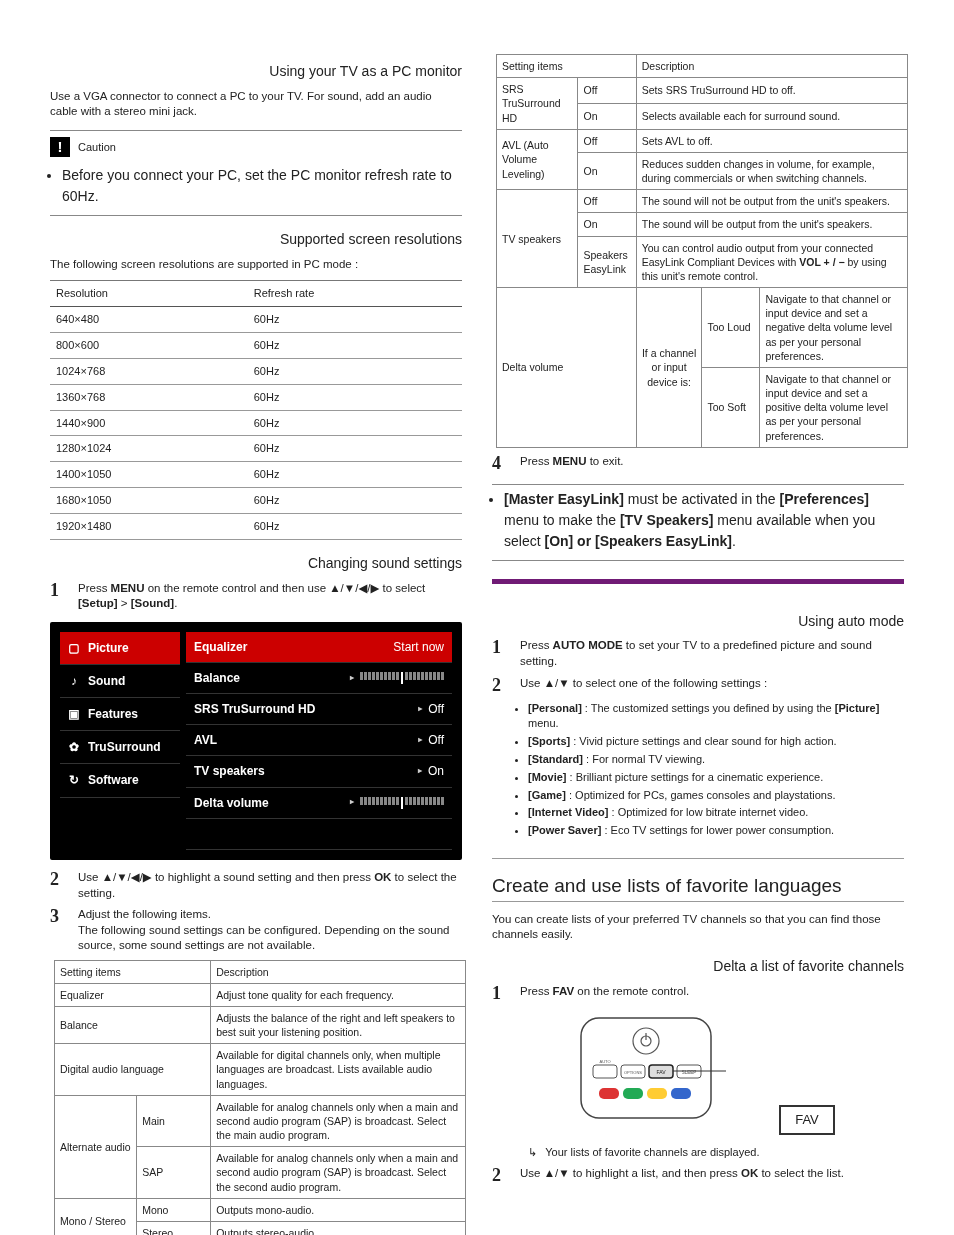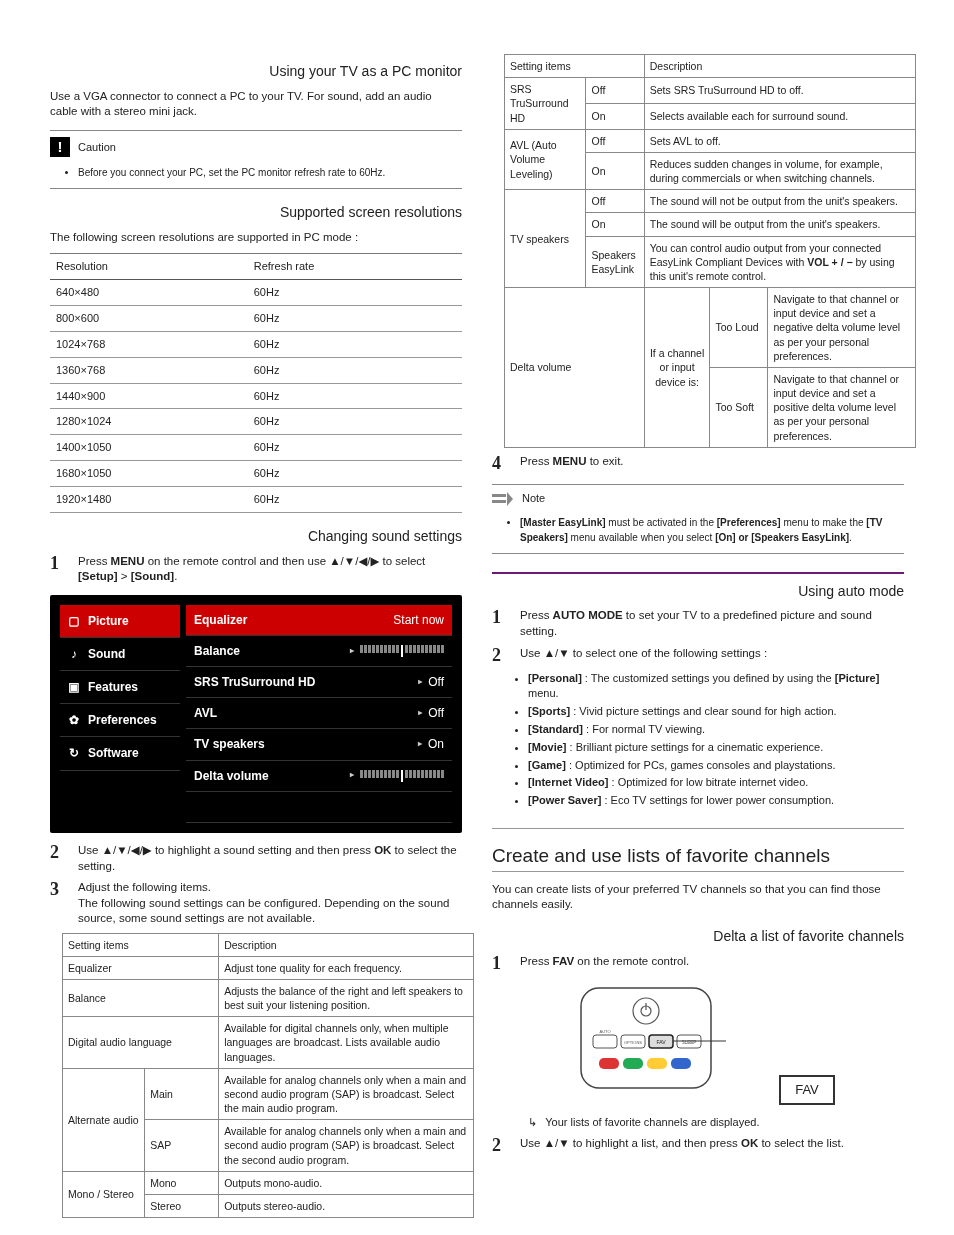--- a/index.html
+++ b/index.html
@@ -17,25 +17,25 @@
   h2.section { font-size: 19px; font-weight: 400; margin: 6px 0 10px; border-bottom: 1px solid #999; padding-bottom: 2px;}
   h3.sub { font-size: 14px; font-weight: 400; margin: 14px 0 8px; text-align: right; }
   p { font-size: 11.5px; margin-bottom: 8px; }
   .caution-box, .note-box { border-top: 1px solid #888; border-bottom: 1px solid #888; margin: 10px 0; }
   .caution-head { display: flex; align-items: center; gap: 8px; padding: 6px 0 4px; }
   .caution-icon { width: 20px; height: 20px; background:#000; color:#fff; display:flex; align-items:center; justify-content:center; font-weight:bold; font-size:15px; }
   .note-icon { width: 22px; height: 16px; }
   .note-icon svg { display:block; }
   .caution-title { font-size: 11px; }
   .caution-body { font-size: 10px; padding: 4px 0 8px 8px; }
-  .caution-body li, .note-body li { list-style: disc; margin-left: 20px; font-size:10px; line-height:1.5;}
+  .caution-body li, .note-body li { list-style: disc; margin-left: 4px; font-size:14px; line-height:1.5;}
   table.simple { width: 100%; border-collapse: collapse; margin: 4px 0 10px; font-size: 11px; }
   table.simple th, table.simple td { text-align: left; padding: 5px 6px; border-bottom: 1px solid #999; font-weight: 400; }
   table.simple thead th { border-bottom: 1px solid #555; border-top:1px solid #777;}
-  table.descr { width: 100%; border-collapse: collapse; font-size: 10.5px; margin: 6px 12px; }
+  table.descr { width: 100%; border-collapse: collapse; font-size: 10.5px; margin: 6px 4px; }
   table.descr th, table.descr td { border: 1px solid #888; padding: 4px 5px; text-align: left; vertical-align: middle; font-weight:400;}
   table.descr th { font-weight: 400; }
   .step { display: flex; gap: 10px; margin: 6px 0; }
   .step-num { font-size: 18px; font-weight: 700; font-family: Georgia, serif; width: 18px; flex-shrink:0; line-height:1.1;}
   .step-body { font-size: 11.5px; flex:1;}
   .menu-shot { background: #000; color: #fff; display: flex; padding: 10px; gap: 6px; margin: 10px 0; border-radius:2px;}
   .menu-left { width: 120px; }
   .menu-right { flex: 1; }
   .menu-item { display:flex; align-items:center; gap:6px; padding: 8px 6px; font-size:12px; font-weight:600; border-bottom:1px solid #333;}
   .menu-item.active { background:#c00; }
@@ -142,21 +142,21 @@
           <div class="menu-item">
             <span class="mi-icon">♪</span>
             <span>Sound</span>
           </div>
           <div class="menu-item">
             <span class="mi-icon">▣</span>
             <span>Features</span>
           </div>
           <div class="menu-item">
             <span class="mi-icon">✿</span>
-            <span>Preferences</span>
+            <span>TruSurround</span>
           </div>
           <div class="menu-item">
             <span class="mi-icon">↻</span>
             <span>Software</span>
           </div>
         </div>
       <div class="menu-right" id="menu-right">
           <div class="menu-row active">
             <span>Equalizer</span>
             <span class="val">Start now</span>
@@ -351,55 +351,45 @@
       </tr>
     </tbody>
       </table>
 
     <div class="step">
       <div class="step-num">4</div>
       <div class="step-body"><span>Press </span><b>MENU</b><span> to exit.</span></div>
     </div>
 
     <div class="caution-box">
-      <div class="caution-head">
-        <span class="note-icon">
-          <svg width="22" height="16" viewBox="0 0 22 16">
-              <rect x="0" y="3" width="14" height="3" fill="#888"></rect>
-              <rect x="0" y="9" width="14" height="3" fill="#888"></rect>
-              <path d="M15 1 L21 8 L15 15 Z" fill="#888"></path>
-            </svg>
-        </span>
-        <span class="caution-title">Note</span>
-      </div>
       <ul class="caution-body">
           <li id="note-li"><b>[Master EasyLink]</b> must be activated in the <b>[Preferences]</b> menu to make the <b>[TV Speakers]</b> menu available when you select <b>[On] or [Speakers EasyLink]</b>.</li>
         </ul>
     </div>
 
-    <h3 class="sub" style="border-top:2px solid #701a75;padding-top:8px;margin-top:18px">Using auto mode</h3>
+    <h3 class="sub" style="border-top:5px solid #701a75;padding-top:28px;margin-top:18px">Using auto mode</h3>
     <div class="step">
         <div class="step-num">1</div>
         <div class="step-body"><span>Press </span><b>AUTO MODE</b><span> to set your TV to a predefined picture and sound setting.</span></div>
       </div>
     <div class="step">
         <div class="step-num">2</div>
         <div class="step-body">Use ▲/▼ to select one of the following settings :</div>
       </div>
     <ul class="opts" id="auto-opts">
         <li><b>[Personal]</b> : The customized settings you defined by using the <b>[Picture]</b> menu.</li>
         <li><b>[Sports]</b> : Vivid picture settings and clear sound for high action.</li>
         <li><b>[Standard]</b> : For normal TV viewing.</li>
         <li><b>[Movie]</b> : Brilliant picture settings for a cinematic experience.</li>
         <li><b>[Game]</b> : Optimized for PCs, games consoles and playstations.</li>
         <li><b>[Internet Video]</b> : Optimized for low bitrate internet video.</li>
         <li><b>[Power Saver]</b> : Eco TV settings for lower power consumption.</li>
       </ul>
 
-    <h2 class="section" style="border-top:1px solid #999;padding-top:14px;margin-top:20px">Create and use lists of favorite channels</h2>
+    <h2 class="section" style="border-top:1px solid #999;padding-top:14px;margin-top:20px">Create and use lists of favorite languages</h2>
     <p>You can create lists of your preferred TV channels so that you can find those channels easily.</p>
     <h3 class="sub">Delta a list of favorite channels</h3>
     <div class="step">
         <div class="step-num">1</div>
         <div class="step-body"><span>Press </span><b>FAV</b><span> on the remote control.</span></div>
       </div>
 
     <div class="remote-fig">
       <svg class="remote-svg" width="210" height="110" viewBox="0 0 210 110">
 

